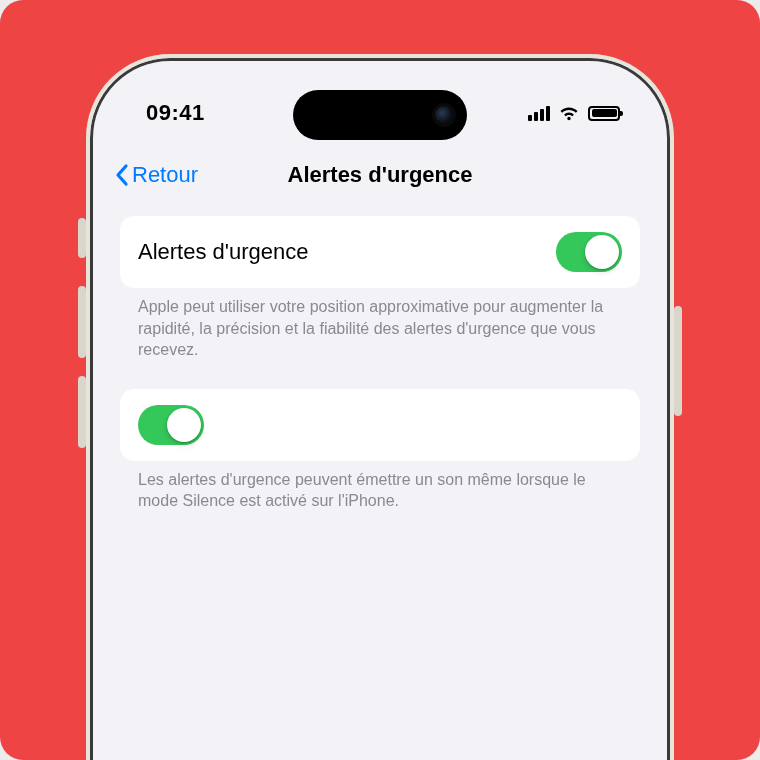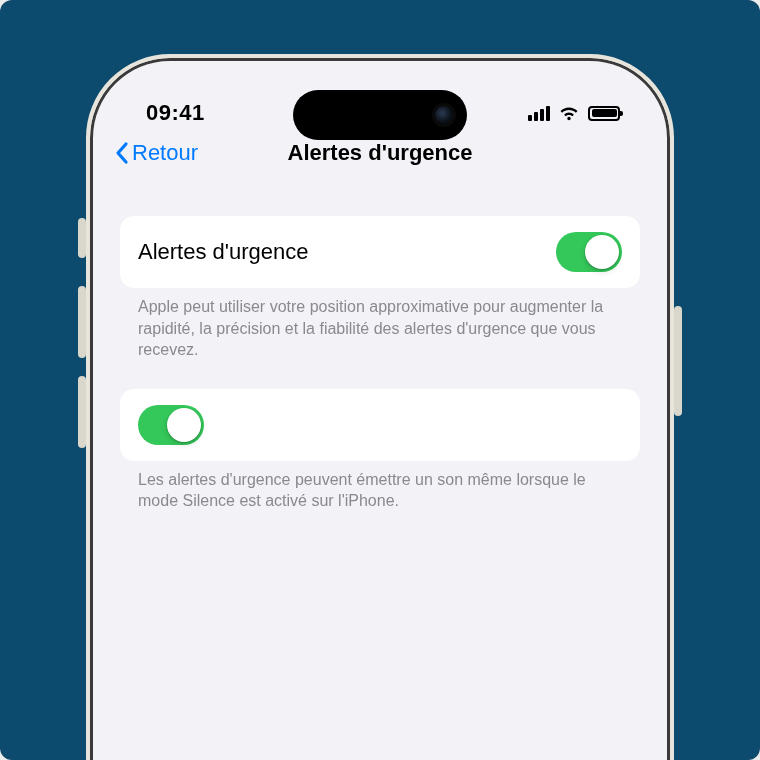--- a/index.html
+++ b/index.html
@@ -9,22 +9,22 @@
     width: 760px;
     height: 760px;
     overflow: hidden;
     display: flex;
     align-items: flex-start;
     justify-content: center;
   }
   .stage {
     width: 760px;
     height: 760px;
-    background: #0c4a6e;
-    border-radius: 12px;
+    background: #ef4444;
+    border-radius: 23px;
     position: relative;
     overflow: hidden;
   }
   .phone {
     position: absolute;
     top: 54px;
     left: 86px;
     width: 588px;
     height: 900px; 
     background: #f2f2f7;
@@ -124,21 +124,21 @@
     position:absolute;
     inset:1.5px;
     background:#000;
     border-radius:2px;
   }
 
   
   .navheader {
     height: 48px;
     display: flex;
-    align-items: flex-start;
+    align-items: flex-end;
     position: relative;
     padding: 0 12px;
   }
   .back {
     display: flex;
     align-items: center;
     color: #007aff;
     font-size: 22px;
     gap: 2px;
     position: absolute;

